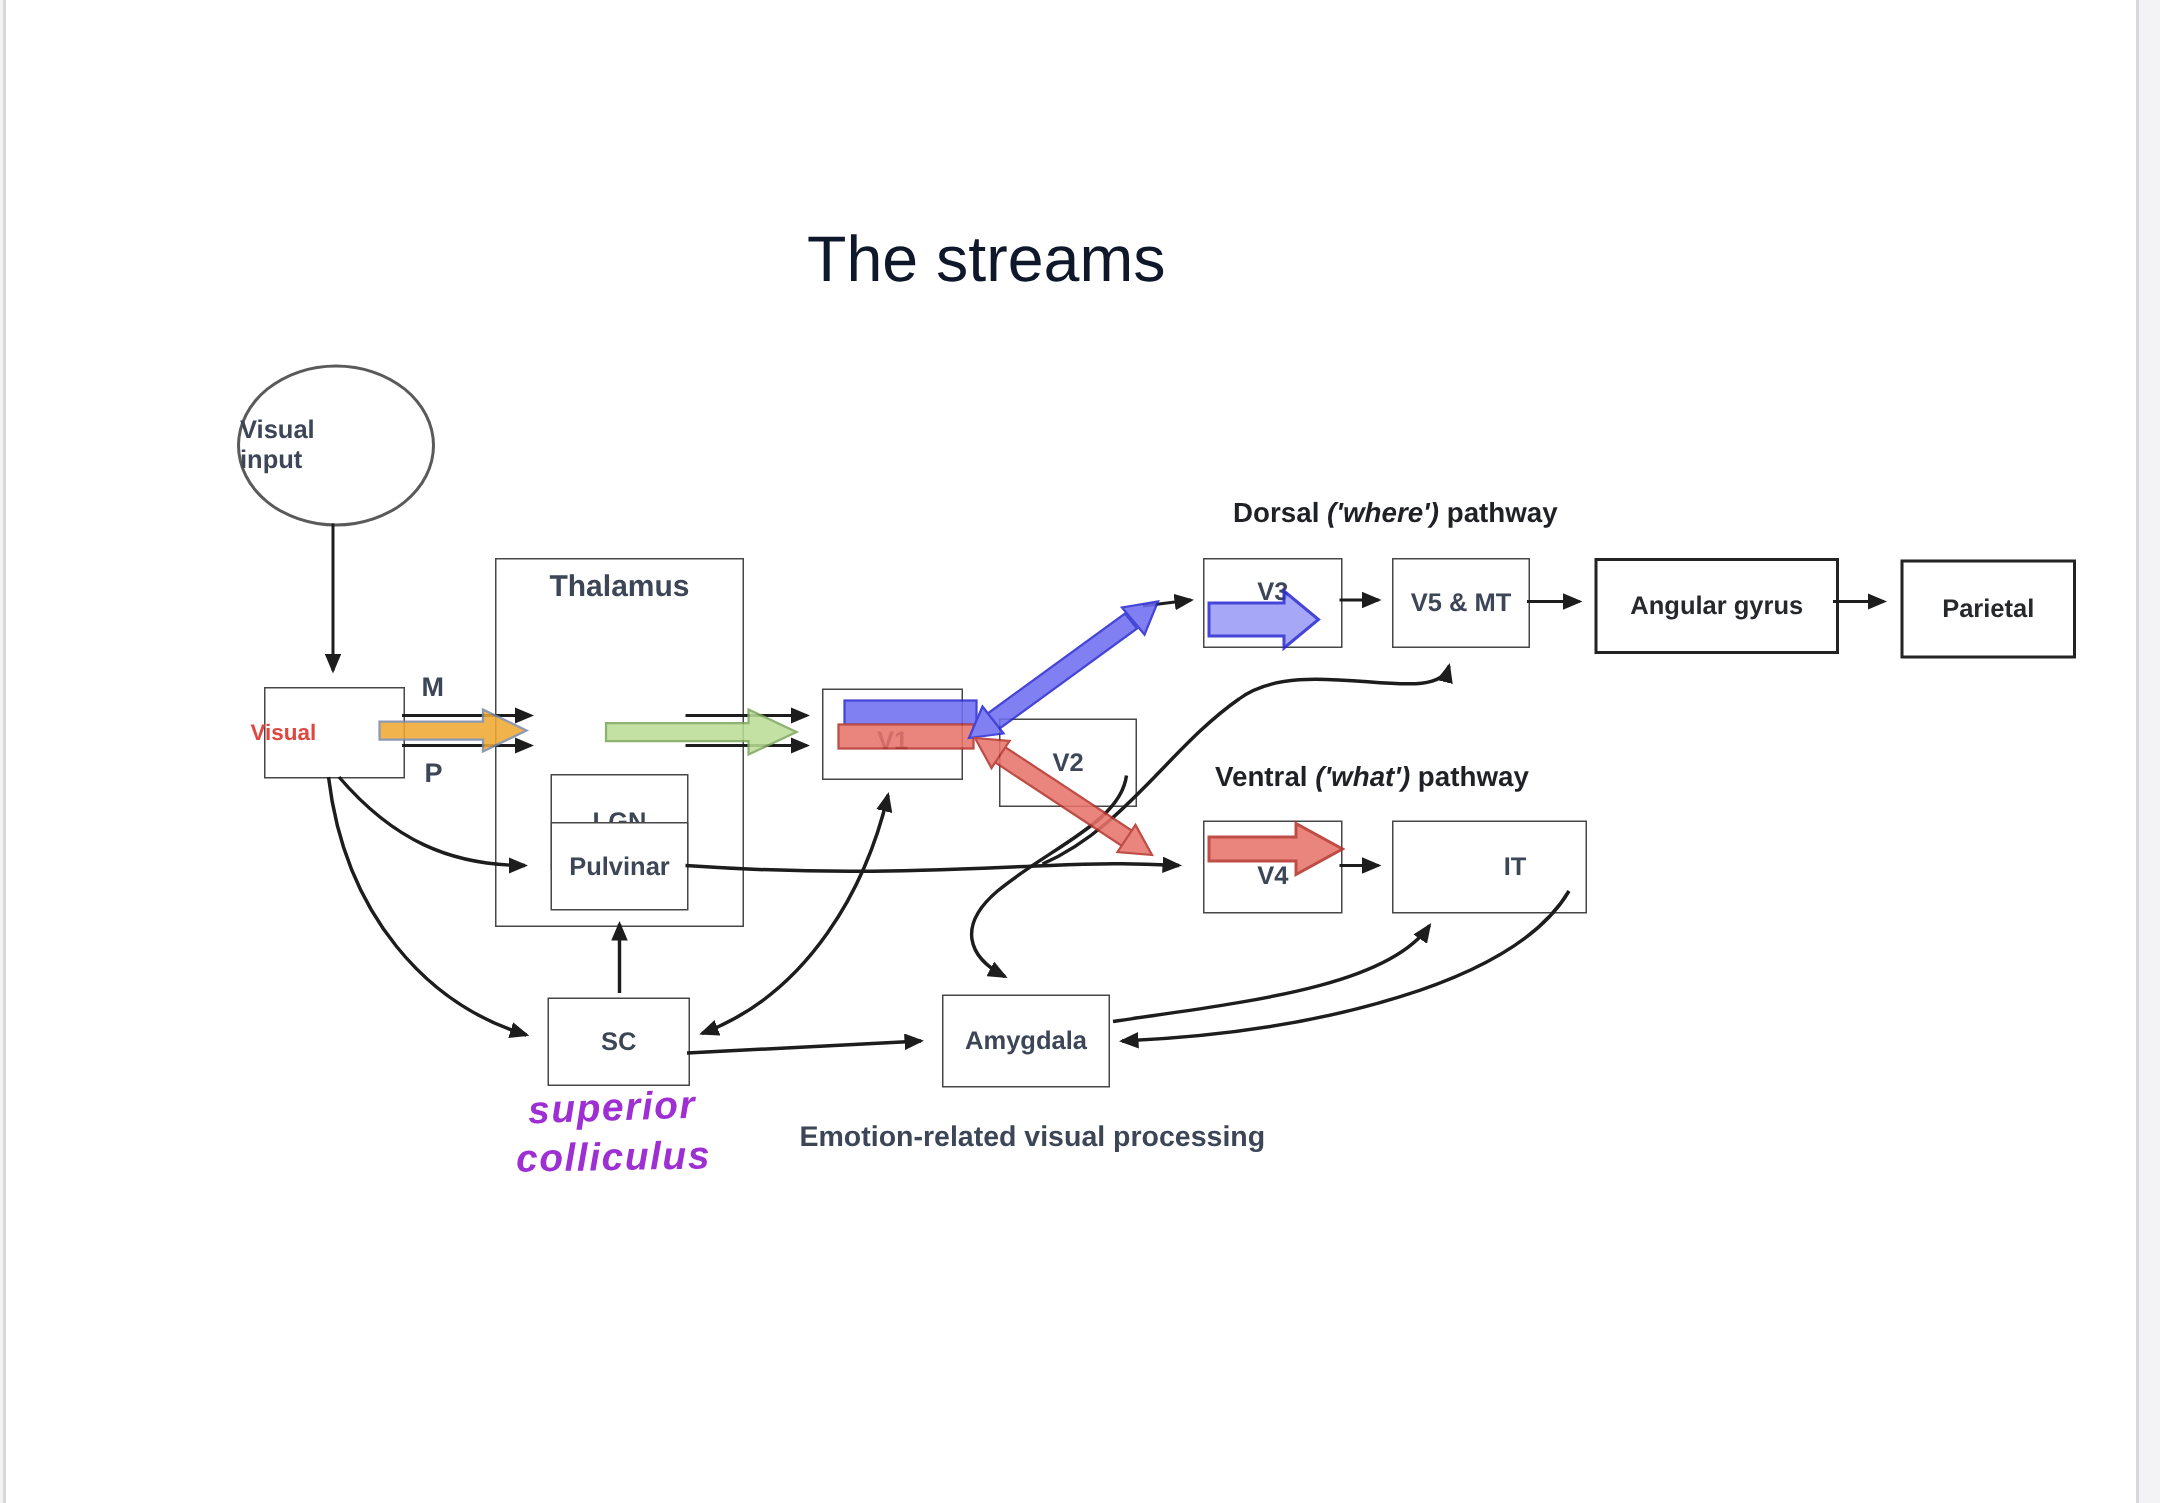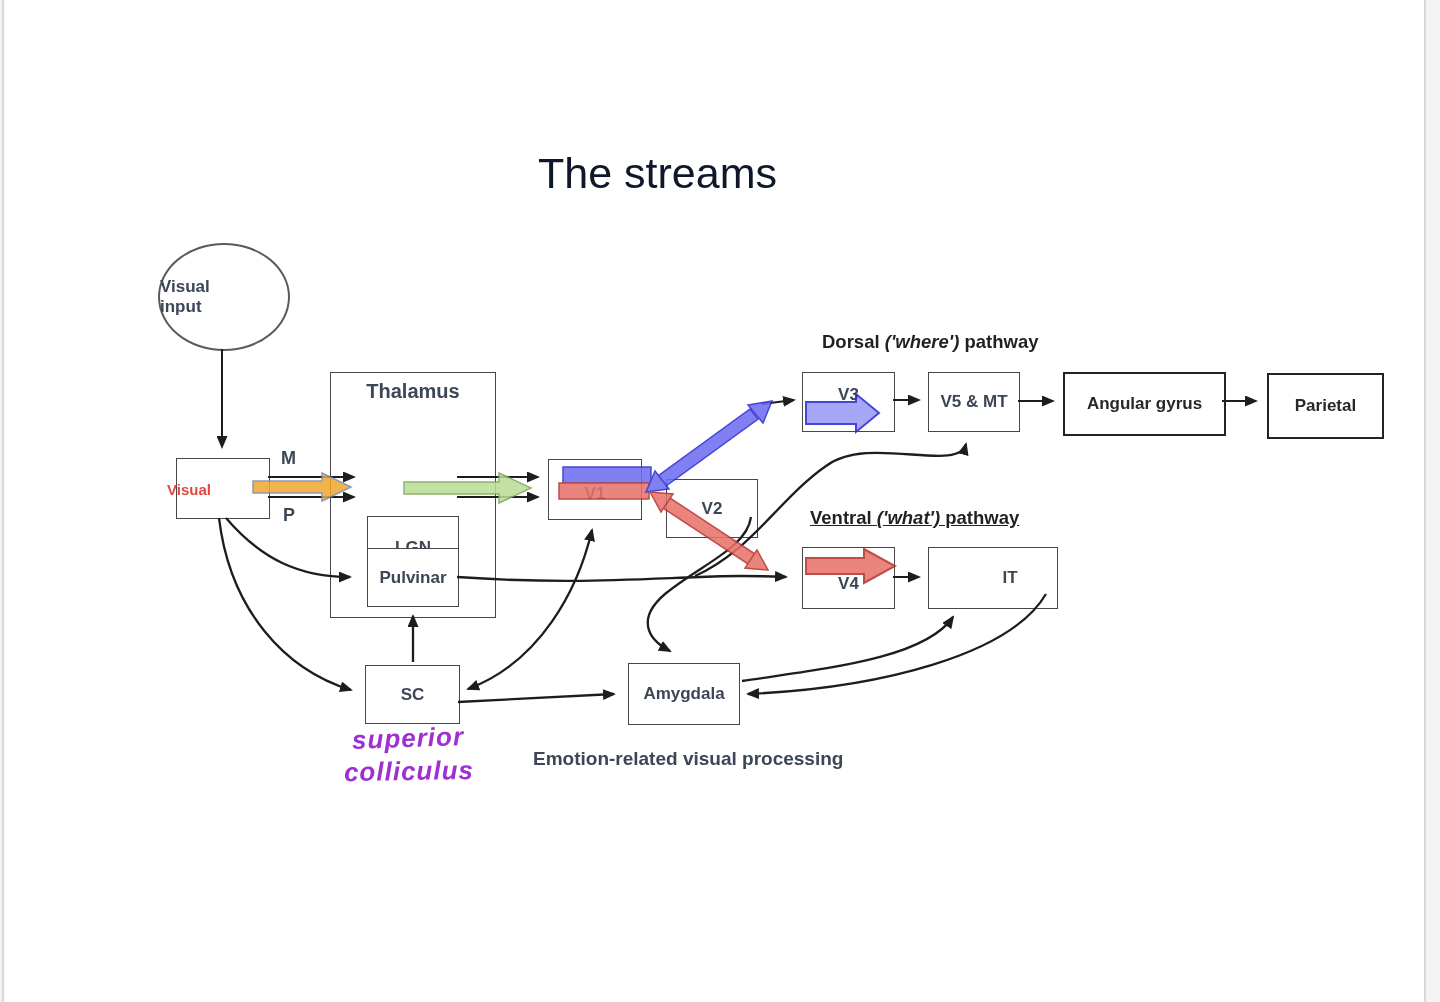--- a/index.html
+++ b/index.html
@@ -111,21 +111,21 @@
     <span>Amygdala</span>
   </div>
 
   <div class="free-label" style="left:281px;top:448px;font-size:18px;">M</div>
   <div class="free-label" style="left:283px;top:505px;font-size:18px;">P</div>
 
   <div class="pathway-label" style="left:822px;top:331px;">
     <span>Dorsal </span><span class="it">('where')</span><span> pathway</span>
   </div>
 
-  <div class="pathway-label" style="left:810px;top:507px;text-decoration:underline;">
+  <div class="pathway-label" style="left:810px;top:507px;">
     <span>Ventral </span><span class="it">('what')</span><span> pathway</span>
   </div>
 
   <div class="free-label" style="left:533px;top:748px;font-size:19px;">Emotion-related visual processing</div>
 
   <div class="hand" style="left:352px;top:723px;transform:rotate(-2deg);">superior</div>
   <div class="hand" style="left:344px;top:756px;transform:rotate(-1deg);">colliculus</div>
 
   <svg class="overlay" width="1440" height="1002" viewBox="0 0 1440 1002">
     <defs>

